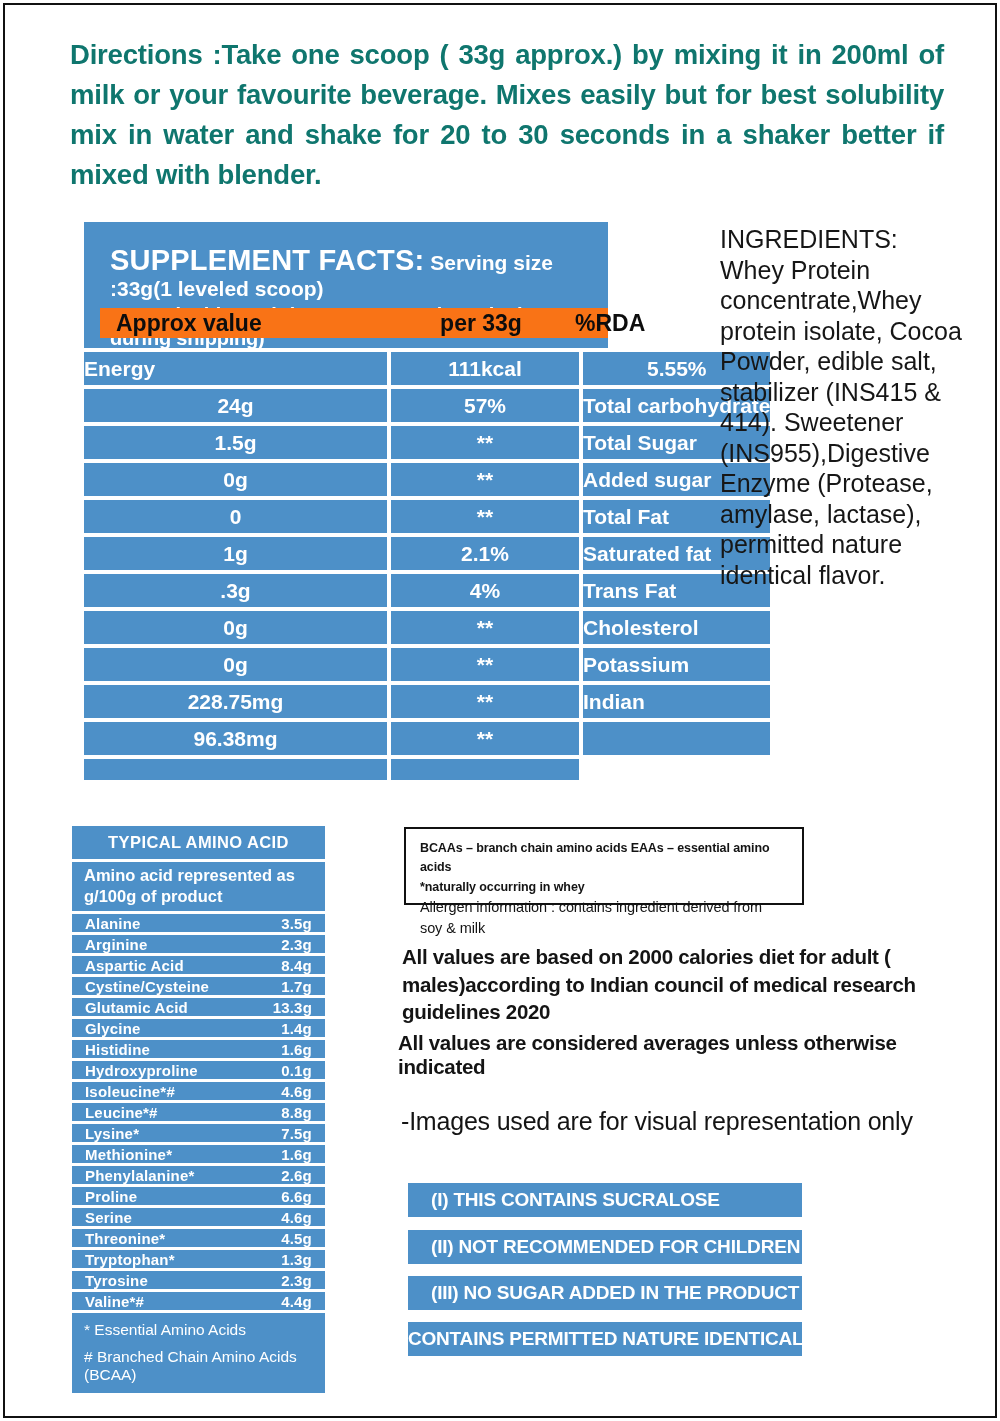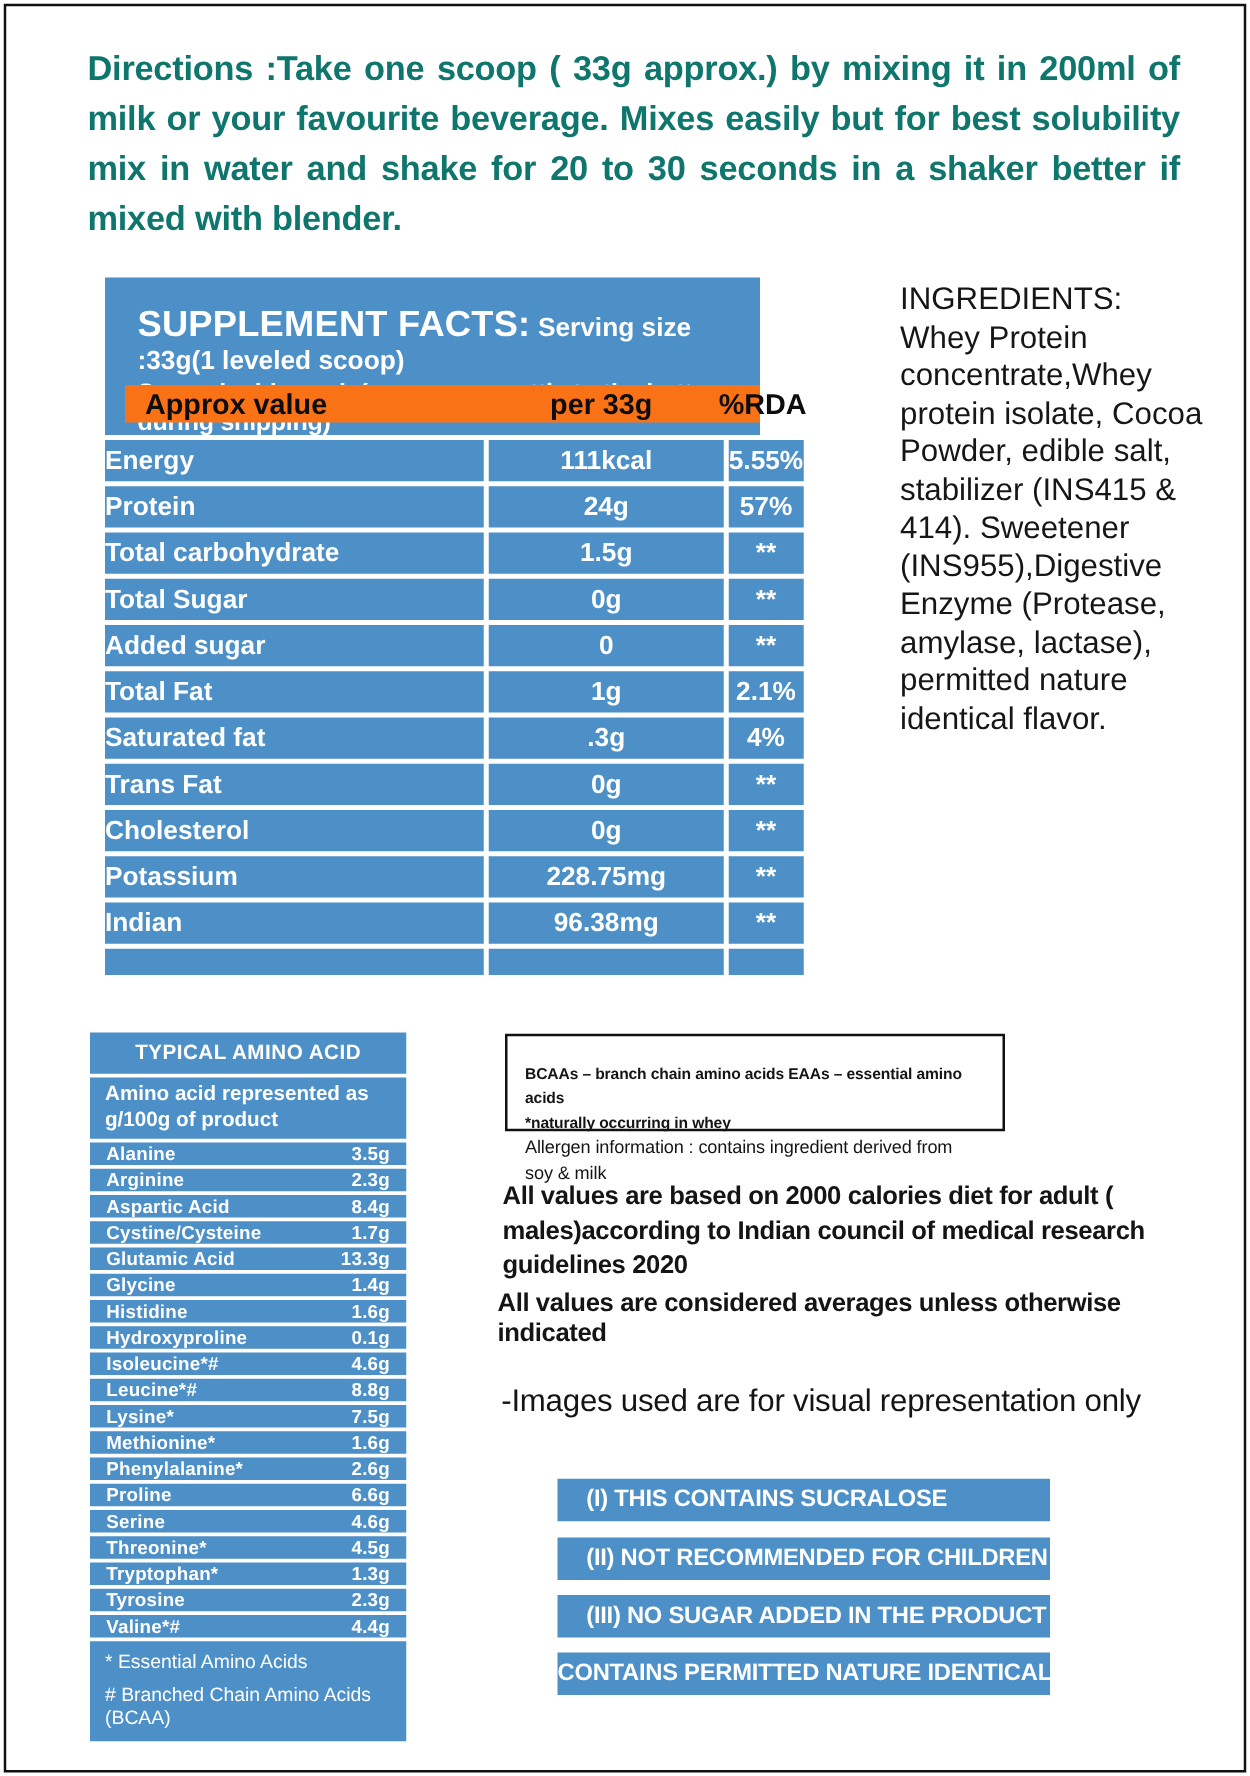--- a/index.html
+++ b/index.html
@@ -31,31 +31,31 @@
   .amino-box{position:absolute;left:67px;top:821px;width:253px;height:541px;}
   .amino-grid{display:grid;grid-template-rows:33px 49px repeat(19,18px) 1fr;gap:3px;background:#fff;height:100%;}
   .amino-grid>div{background:var(--blue);color:#fff;}
   .amino-title{font-size:16.5px;font-weight:bold;letter-spacing:0.4px;text-align:center;line-height:33px;}
   .amino-sub{font-size:16.5px;font-weight:bold;line-height:1.3;padding:3px 12px 0 12px;box-sizing:border-box;}
   .amino-row{display:flex;justify-content:space-between;align-items:center;padding:0 13px;font-size:15px;font-weight:bold;letter-spacing:0.2px;}
   .amino-foot{padding:8px 12px 0 12px;font-size:15.5px;box-sizing:border-box;}
   .amino-foot div{margin-bottom:9px;}
 
   
-  .info-box{position:absolute;left:399px;top:822px;width:400px;height:78px;border:2px solid #111;box-sizing:border-box;padding:21px 14px 0 14px;background:#fff;}
+  .info-box{position:absolute;left:399px;top:822px;width:400px;height:78px;border:2px solid #111;box-sizing:border-box;padding:10px 14px 0 14px;background:#fff;}
   .info-bold{font-size:12.5px;font-weight:bold;line-height:1.55;letter-spacing:-0.1px;}
   .info-reg{font-size:14.5px;line-height:1.45;letter-spacing:-0.1px;}
 
   
   .note1{position:absolute;left:397px;top:938px;width:564px;font-size:20.5px;font-weight:bold;line-height:1.35;letter-spacing:-0.3px;margin:0;}
   .note2{position:absolute;left:393px;top:1026px;width:580px;font-size:20.5px;font-weight:bold;letter-spacing:-0.3px;margin:0;}
   .note3{position:absolute;left:396px;top:1102px;width:580px;font-size:25px;font-weight:400;letter-spacing:-0.2px;margin:0;}
 
   
-  .banner{position:absolute;left:403px;width:394px;height:34px;background:var(--blue);color:#fff;font-weight:bold;font-size:19px;line-height:34px;letter-spacing:-0.2px;padding-left:23px;box-sizing:border-box;white-space:nowrap;margin-left:38px;}
+  .banner{position:absolute;left:403px;width:394px;height:34px;background:var(--blue);color:#fff;font-weight:bold;font-size:19px;line-height:34px;letter-spacing:-0.2px;padding-left:23px;box-sizing:border-box;white-space:nowrap;}
   .banner.b1{top:1178px;}
   .banner.b2{top:1225px;}
   .banner.b3{top:1271px;}
   .banner.b4{top:1317px;padding-left:0;text-align:center;}
   :root{--blue:#4d90c8;}
 </style>
 </head>
 <body>
 
 <div class="page">
@@ -70,21 +70,20 @@
     <div class="facts-colhead">
       <div class="ch ch1">Approx value</div>
       <div class="ch ch2">per 33g</div>
       <div class="ch ch3">%RDA</div>
     </div>
     <div class="facts-grid">
       <div class="lbl">Energy</div>
       <div class="val">111kcal</div>
       <div class="val">5.55%</div>
 
-      <div class="lbl">Protein</div>
       <div class="val">24g</div>
       <div class="val">57%</div>
 
       <div class="lbl">Total carbohydrate</div>
       <div class="val">1.5g</div>
       <div class="val">**</div>
 
       <div class="lbl">Total Sugar</div>
       <div class="val">0g</div>
       <div class="val">**</div>

